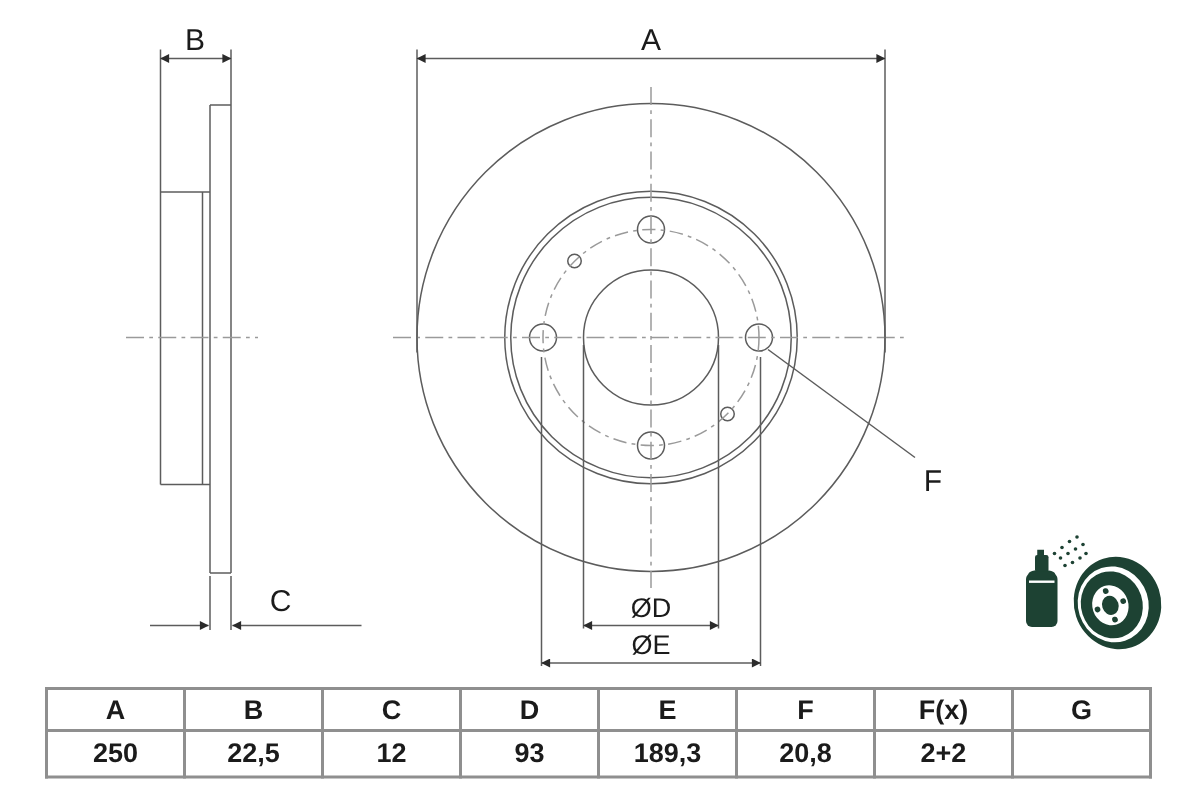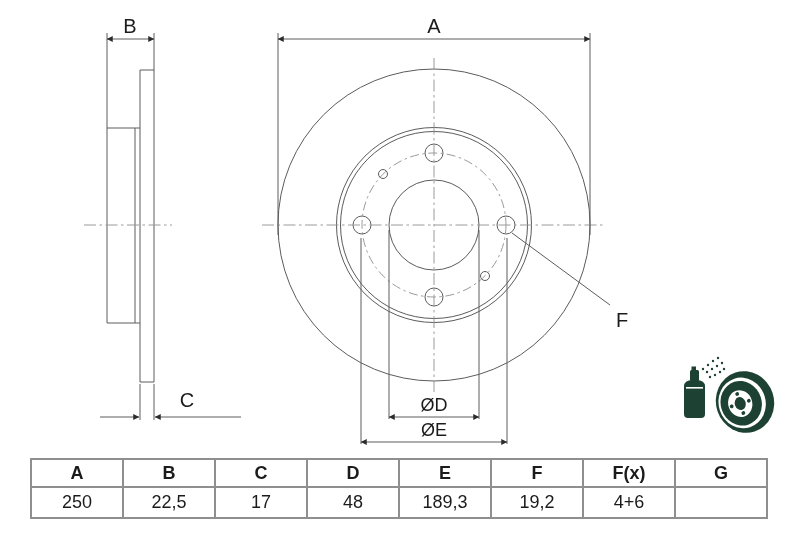--- a/index.html
+++ b/index.html
@@ -8,21 +8,21 @@
   #stage{position:absolute;left:0;top:0;width:800px;height:533px;}
   svg{position:absolute;left:0;top:0;}
   svg text{fill:#1b1b1b;}
   .dimlabel{font-size:20px;}
   .dialabel{font-size:18px;}
 
   
   .spec-table{position:absolute;left:30px;top:458px;width:738px;height:59px;
               border-collapse:collapse;table-layout:fixed;background:#ffffff;}
   .spec-table td{border:2px solid #8f8f8f;text-align:center;vertical-align:middle;
-                 font-size:18px;color:#1b1b1b;padding:0;}
+                 font-size:18px;color:#1b1b1b;padding:0;font-weight:bold;}
   .spec-table tr.hdr td{font-weight:bold;height:26px;}
   .spec-table tr.val td{height:29px;}
 </style>
 </head>
 <body>
 
 <div id="stage">
 
 <svg width="800" height="533" viewBox="0 0 800 533">
   <defs>
@@ -154,23 +154,23 @@
     <td>C</td>
     <td>D</td>
     <td>E</td>
     <td>F</td>
     <td>F(x)</td>
     <td>G</td>
   </tr>
   <tr class="val">
     <td>250</td>
     <td>22,5</td>
-    <td>17</td>
-    <td>48</td>
+    <td>12</td>
+    <td>93</td>
     <td>189,3</td>
-    <td>19,2</td>
-    <td>4+6</td>
+    <td>20,8</td>
+    <td>2+2</td>
     <td></td>
   </tr>
 </tbody>
     </table>
 
 </div>
 
 </body></html>

